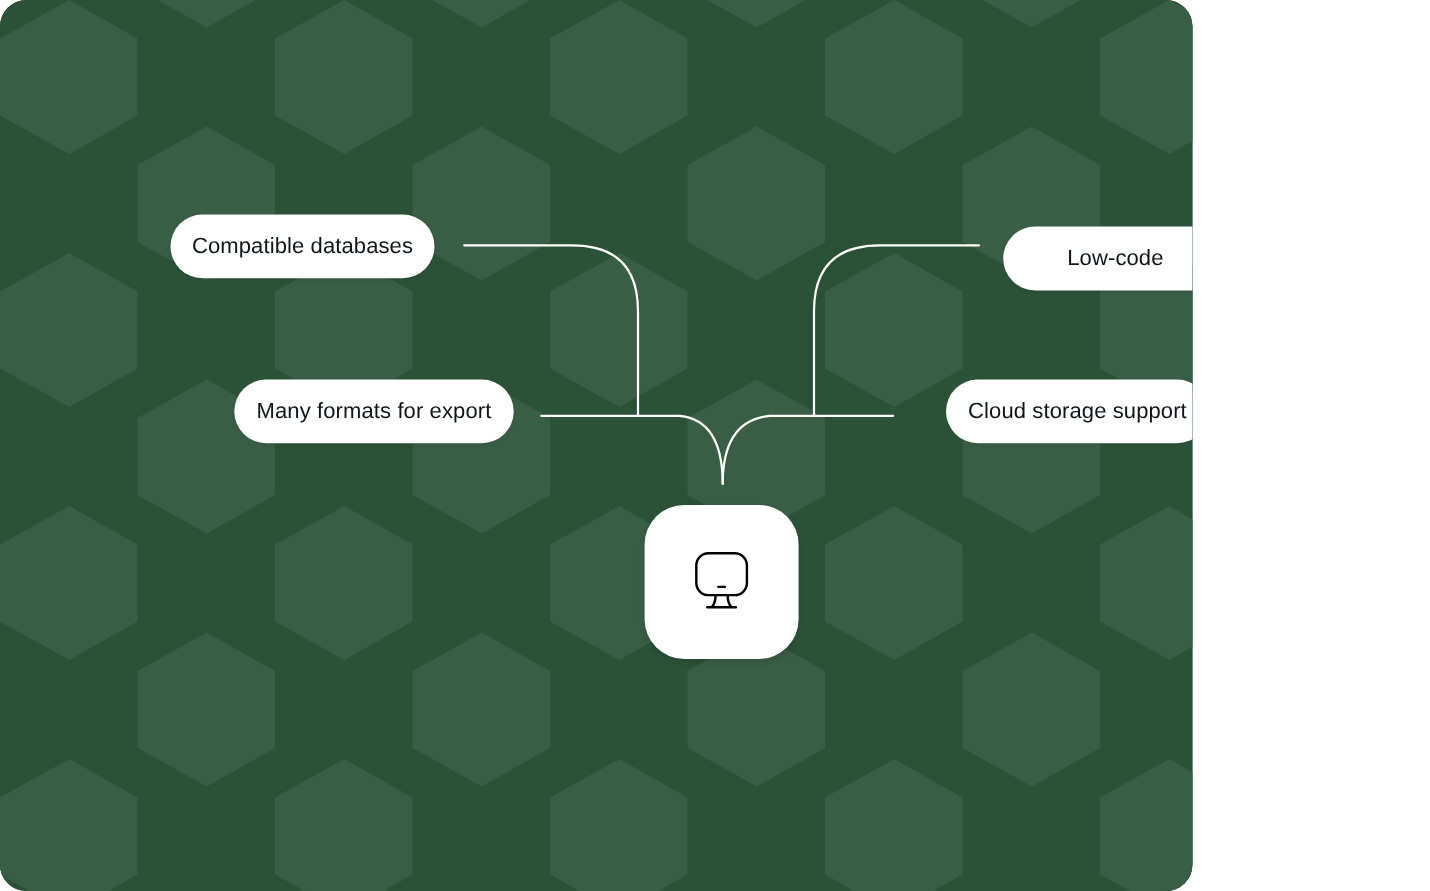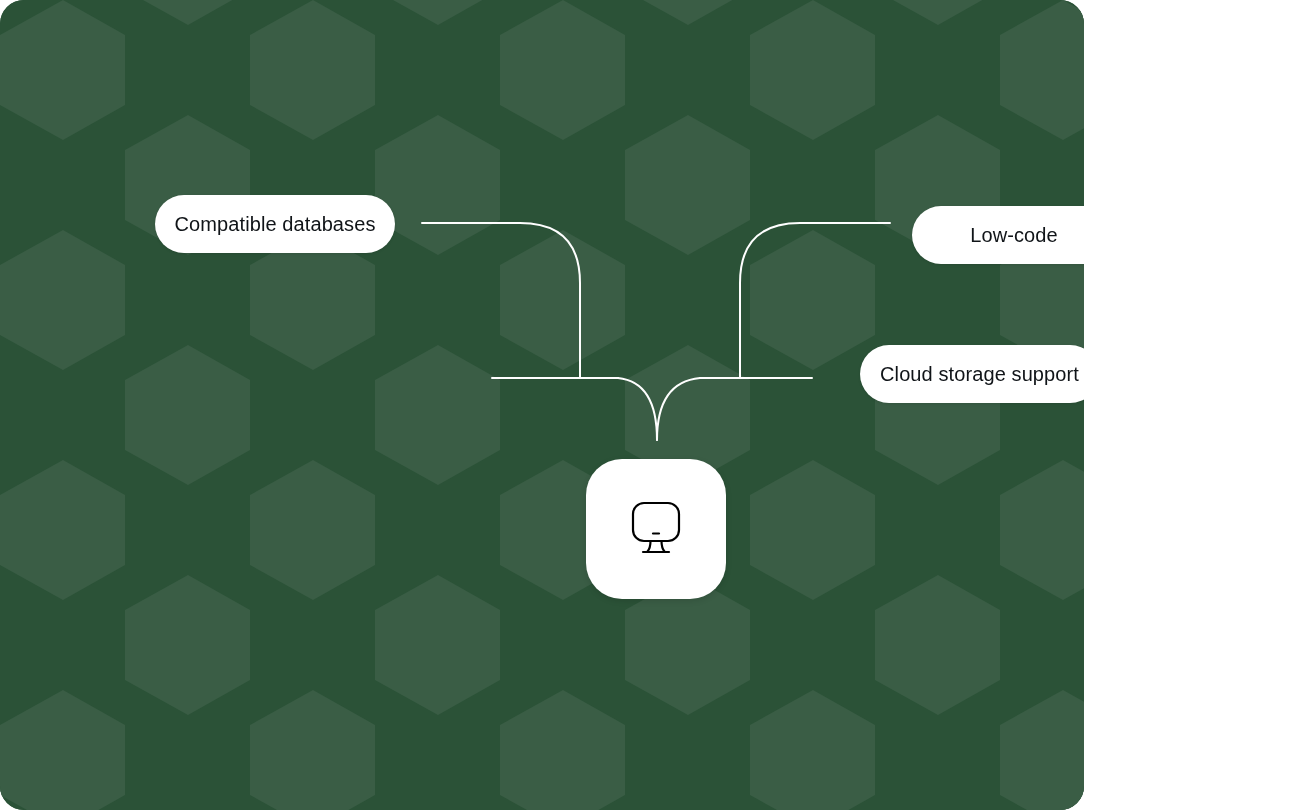--- a/index.html
+++ b/index.html
@@ -171,20 +171,23 @@
       <path d="M 812 378 L 700 378"></path>
 
       <path d="M 700 378 Q 657 382 657 440"></path>
     </g>
   </svg>
 
   <div class="pill" id="pill-compatible-databases">
     <span class="pill-label">Compatible databases</span>
   </div>
 
+  <div class="pill" id="pill-many-formats">
+    <span class="pill-label">Many formats for export</span>
+  </div>
 
   <div class="pill" id="pill-low-code">
     <span class="pill-label">Low-code</span>
   </div>
 
   <div class="pill" id="pill-cloud-storage">
     <span class="pill-label">Cloud storage support</span>
   </div>
 
   <div id="center-card">

